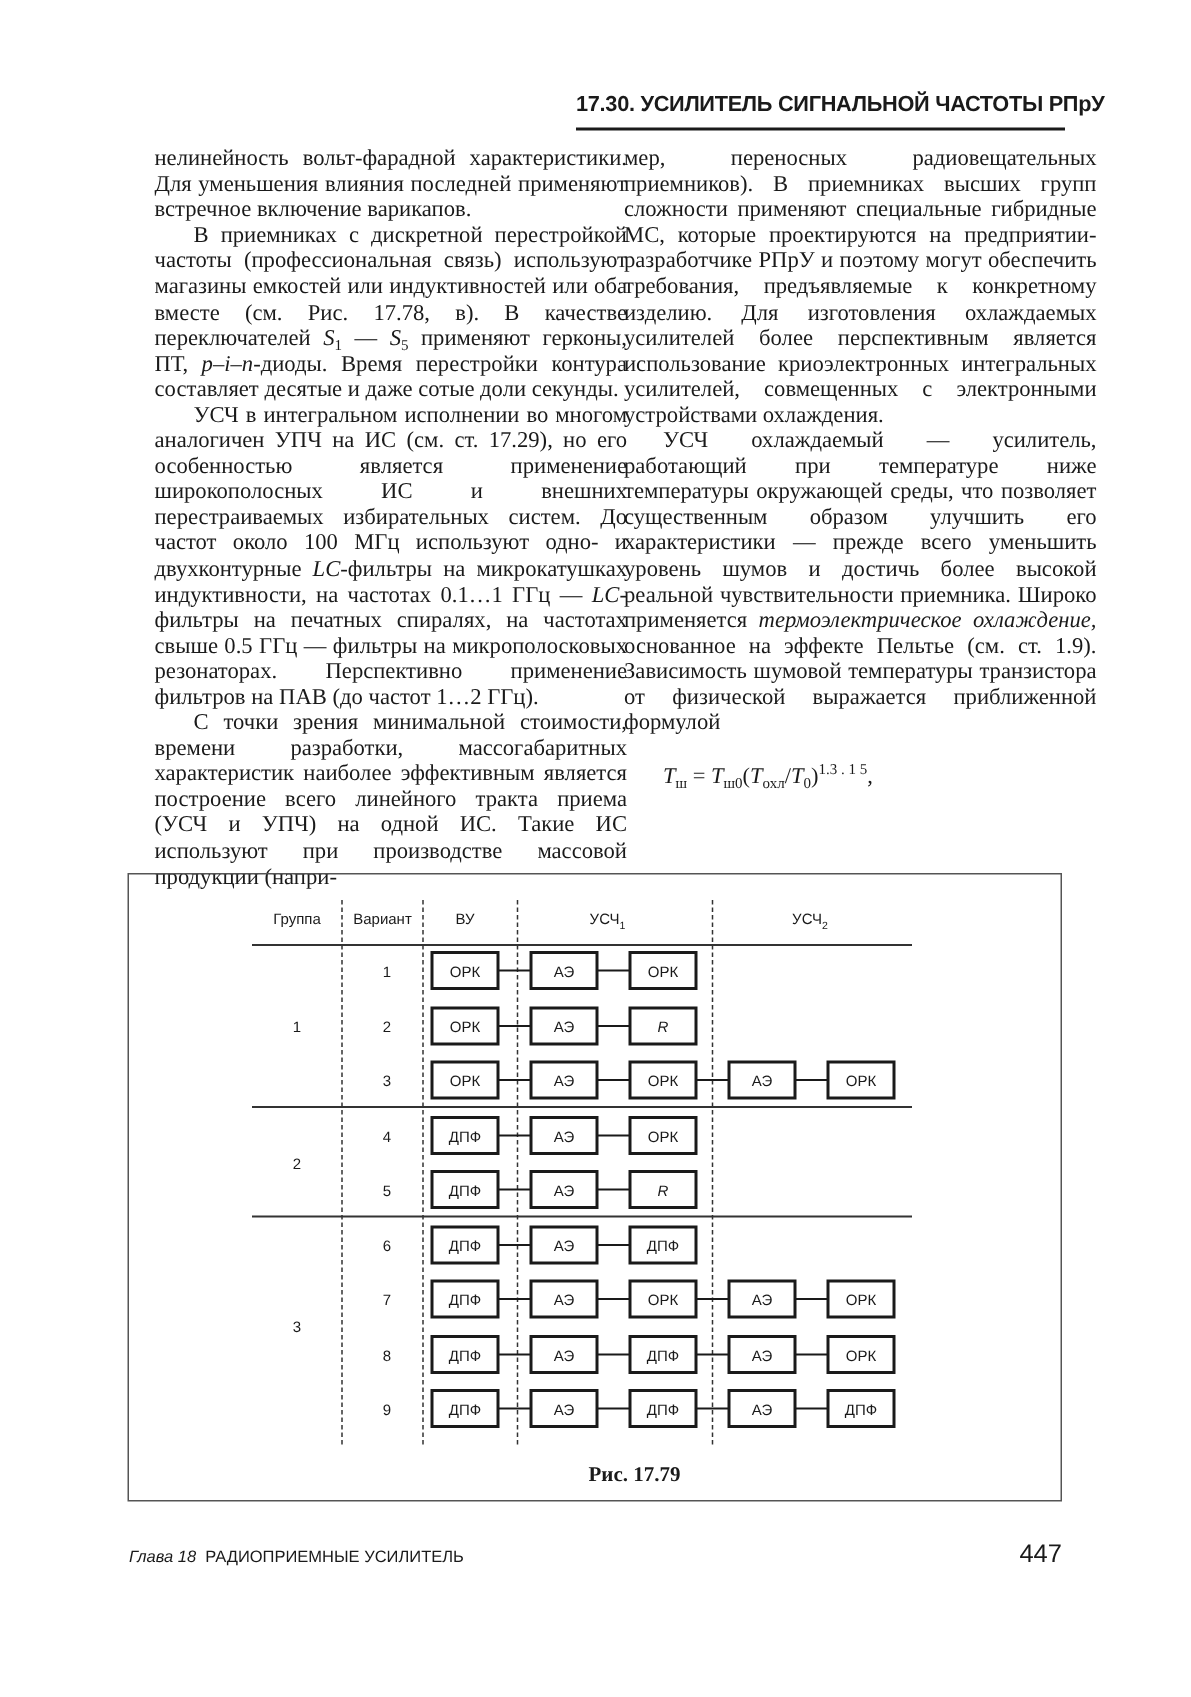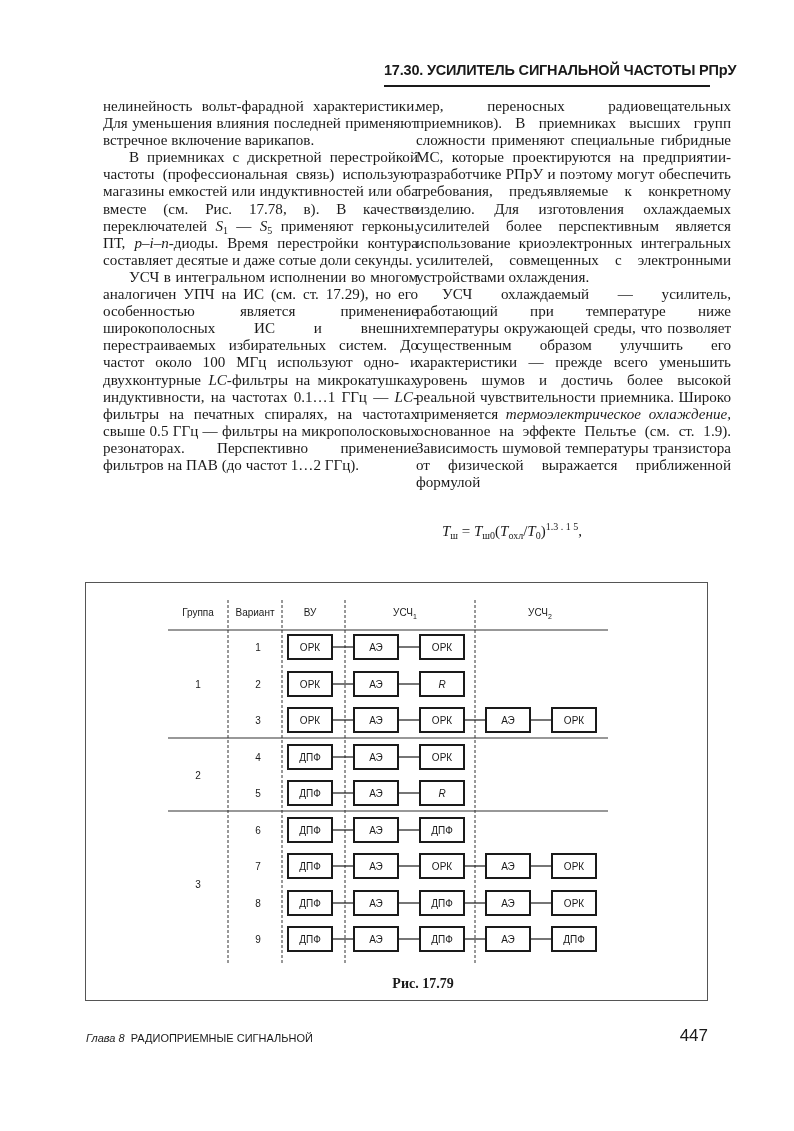--- a/index.html
+++ b/index.html
@@ -9,21 +9,21 @@
     text-align:right; white-space:nowrap; }
   .head-rule { position:absolute; left:384px; top:85px; width:326px; height:2px; background:#1a1a1a; }
   .col { position:absolute; top:98px; width:315px; font-family:"Liberation Serif", serif;
     font-size:15.1px; line-height:17.1px; text-align:justify; }
   .col-left { left:87px;margin-left:16px; }
   .col-right { left:416px; }
   .col p { margin:0; }
   .col p.ind { text-indent:26px; }
   .b { font-weight:normal; }
   .i { font-style:italic; }
-  .formula { margin:32px 0 16px 26px; font-size:15px; }
+  .formula { margin:19px 0 16px 26px; font-size:15px; }
   sub { font-size:10px; vertical-align:-3px; line-height:0; }
   sup { font-size:10px; vertical-align:6px; line-height:0; }
   .figure-frame { position:absolute; left:85px; top:582px; width:623px; height:419px;
     border:1.5px solid #555; box-sizing:border-box; }
   .diagram { position:absolute; left:0; top:0; width:794px; height:1131px; }
   .diagram text { font-family:"Liberation Sans", sans-serif; }
   .caption { position:absolute; left:85px; top:976px; width:676px; text-align:center;
     font-family:"Liberation Serif", serif; font-weight:bold; font-size:14px; }
   .footer-left { position:absolute; left:86px; top:1032px; font-family:"Liberation Sans", sans-serif;
     font-size:11px; white-space:nowrap; }
@@ -34,20 +34,21 @@
 </head>
 <body>
 
 <div class="running-head">17.30. УСИЛИТЕЛЬ СИГНАЛЬНОЙ ЧАСТОТЫ РПрУ</div>
 <div class="head-rule"></div>
 
 <div class="col col-left">
   <p>нелинейность вольт-фарадной характеристики. Для уменьшения влияния последней применяют встречное включение варикапов.</p>
   <p class="ind"><span>В приемниках с дискретной перестройкой частоты (профессиональная связь) используют магазины емкостей или индуктивностей или оба вместе (см. </span><span class="b"><span>Рис. 17.78, в</span></span><span>). В качестве переключателей </span><span class="i">S</span><sub>1</sub><span> — </span><span class="i">S</span><sub>5</sub><span> применяют герконы, ПТ, </span><span class="i">p–i–n</span><span>-диоды. Время перестройки контура составляет десятые и даже сотые доли секунды.</span></p>
   <p class="ind"><span class="b">УСЧ в интегральном исполнении</span><span> во многом аналогичен УПЧ на ИС (см. ст. 17.29), но его особенностью является применение широкополосных ИС и внешних перестраиваемых избирательных систем. До частот около 100 МГц используют одно- и двухконтурные </span><span class="i">LC</span><span>-фильтры на микрокатушках индуктивности, на частотах 0.1…1 ГГц — </span><span class="i">LC</span><span>-фильтры на печатных спиралях, на частотах свыше 0.5 ГГц — фильтры на микрополосковых резонаторах. Перспективно применение фильтров на ПАВ (до частот 1…2 ГГц).</span></p>
+  <p class="ind">С точки зрения минимальной стоимости, времени разработки, массогабаритных характеристик наиболее эффективным является построение всего линейного тракта приема (УСЧ и УПЧ) на одной ИС. Такие ИС используют при производстве массовой продукции (напри-</p>
 </div>
 
 <div class="col col-right">
   <p>мер, переносных радиовещательных приемников). В приемниках высших групп сложности применяют специальные гибридные МС, которые проектируются на предприятии-разработчике РПрУ и поэтому могут обеспечить требования, предъявляемые к конкретному изделию. Для изготовления охлаждаемых усилителей более перспективным является использование криоэлектронных интегральных усилителей, совмещенных с электронными устройствами охлаждения.</p>
   <p class="ind"><span class="b">УСЧ охлаждаемый</span><span> — усилитель, работающий при температуре ниже температуры окружающей среды, что позволяет существенным образом улучшить его характеристики — прежде всего уменьшить уровень шумов и достичь более высокой реальной чувствительности приемника. Широко применяется </span><span class="i">термоэлектрическое охлаждение,</span><span> основанное на эффекте Пельтье (см. ст. 1.9). Зависимость шумовой температуры транзистора от физической выражается приближенной формулой</span></p>
   <div class="formula"><span class="i">T</span><sub>ш</sub><span> = </span><span class="i">T</span><sub>ш0</sub><span>(</span><span class="i">T</span><sub>охл</sub><span>/</span><span class="i">T</span><sub>0</sub><span>)</span><sup>1.3 . 1 5</sup><span>,</span></div>
 </div>
 
 <div class="figure-frame"></div>
 <svg class="diagram" id="diagram" xmlns="http://www.w3.org/2000/svg" width="794" height="1131">
@@ -167,14 +168,14 @@
     <rect x="486" y="927" width="44" height="24" fill="#fff" stroke="#1a1a1a" stroke-width="2"></rect>
     <text x="508" y="943" text-anchor="middle" font-size="10" fill="#1a1a1a">АЭ</text>
     <rect x="552" y="927" width="44" height="24" fill="#fff" stroke="#1a1a1a" stroke-width="2"></rect>
     <text x="574" y="943" text-anchor="middle" font-size="10" fill="#1a1a1a">ДПФ</text>
     <text x="198" y="688" text-anchor="middle" font-size="10" fill="#1a1a1a">1</text>
     <text x="198" y="779" text-anchor="middle" font-size="10" fill="#1a1a1a">2</text>
     <text x="198" y="888" text-anchor="middle" font-size="10" fill="#1a1a1a">3</text>
   </svg>
 <div class="caption">Рис. 17.79</div>
 
-<div class="footer-left"><span class="ch">Глава 8</span>&nbsp; <span>РАДИОПРИЕМНЫЕ СИГНАЛЬНОЙ</span></div>
+<div class="footer-left"><span class="ch">Глава 18</span>&nbsp; <span>РАДИОПРИЕМНЫЕ УСИЛИТЕЛЬ</span></div>
 <div class="footer-page">447</div>
 
 </body></html>

